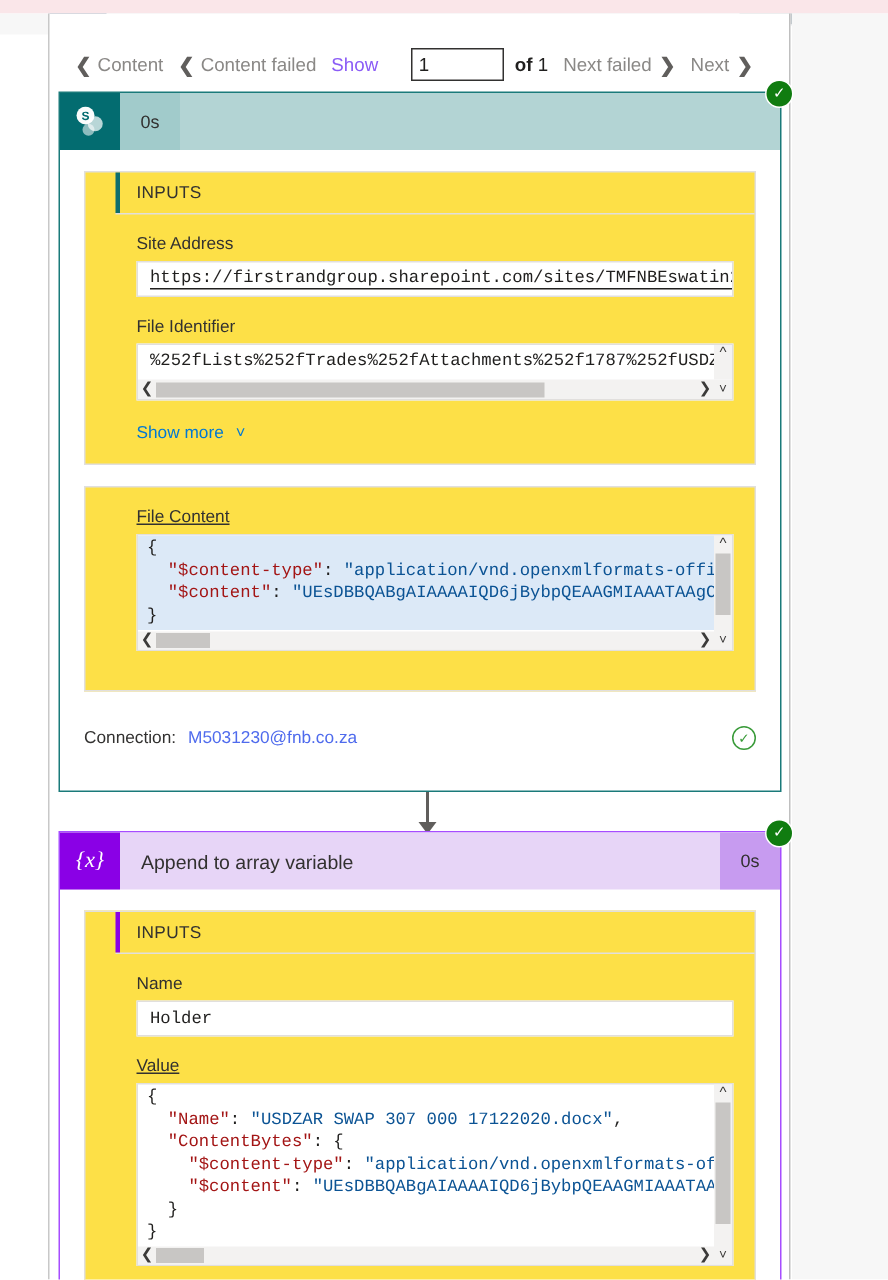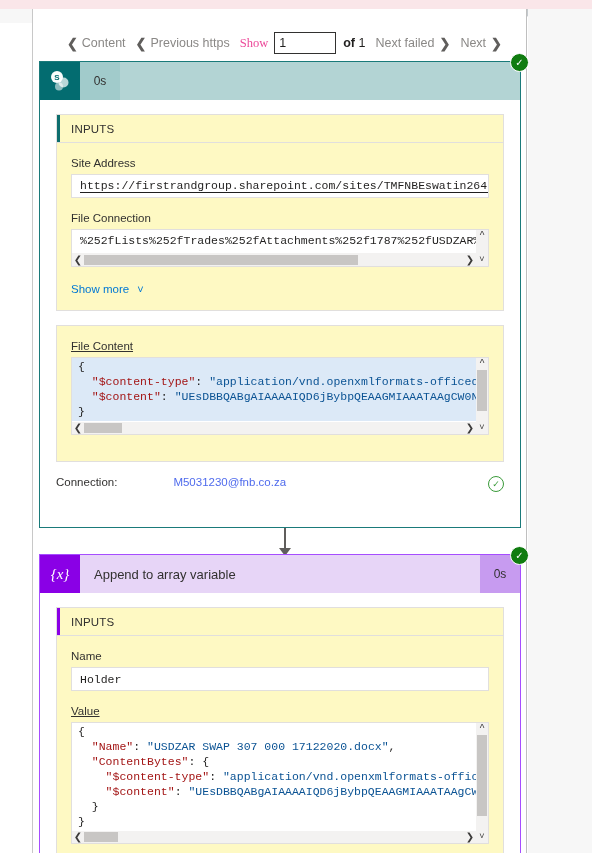--- a/index.html
+++ b/index.html
@@ -96,24 +96,23 @@
     font-weight: bold;
     margin-right: 4px;
   }
   .pager-link .chev-r {
     font-size: 13px;
     color: #605e5c;
     font-weight: bold;
     margin-left: 5px;
   }
   .pager-show-label {
-    color: #ec4899;
-    margin-right: 6px;
+    color: #8b5cf6;
+    margin-right: 22px;
     white-space: nowrap;
-    font-family: Liberation Serif, serif;
   }
   .pager-input {
     width: 62px;
     height: 22px;
     border: 1px solid #323130;
     font-family: "Liberation Sans", sans-serif;
     font-size: 12.5px;
     padding: 0 4px;
     box-sizing: border-box;
     color: #201f1e;
@@ -203,21 +202,22 @@
     line-height: 1;
   }
 
   
   .card-body {
     padding: 14px 16px 0 16px;
   }
   .section {
     border: 1px solid #e1dfdd;
     margin-bottom: 14px;
-    background: #fef9c3;
+    background: #fde047;
+    padding-left: 20px;
   }
   .section-head {
     height: 27px;
     display: flex;
     align-items: center;
     border-bottom: 1px solid #e1dfdd;
     position: relative;
     padding-left: 14px;
     font-size: 11.5px;
     letter-spacing: 0.2px;
@@ -368,26 +368,25 @@
     margin-top: 2px;
   }
   .show-more .chev-down {
     margin-left: 8px;
     font-size: 11px;
     color: #0078d4;
   }
 
   .connection-row {
     display: flex;
-    align-items: flex-start;
+    align-items: center;
     padding: 0 16px;
     height: 34px;
     font-size: 11.5px;
     color: #323130;
-    gap: 48px;
   }
   .connection-row .label { margin-right: 8px; }
   .connection-row .conn-link {
     color: #4f6bed;
     text-decoration: none;
   }
   .connection-row .spacer { flex: 1; }
   .conn-check {
     width: 14px; height: 14px;
     border-radius: 50%;
@@ -437,21 +436,21 @@
 
 <div class="panel">
 
   <div class="pager">
     <span class="pager-link">
       <span class="chev">❮</span>
       <span>Content</span>
     </span>
     <span class="pager-link">
       <span class="chev">❮</span>
-      <span>Previous https</span>
+      <span>Content failed</span>
     </span>
     <span class="pager-show-label">Show</span>
     <input class="pager-input" type="text" value="1" style="">
     <span class="pager-of"><b>of</b> <span class="num">1</span></span>
     <span class="pager-link">
       <span>Next failed</span>
       <span class="chev-r">❯</span>
     </span>
     <span class="pager-link">
       <span>Next</span>
@@ -483,21 +482,21 @@
         <div class="section-body">
 
           <div class="field">
             <div class="field-label">Site Address</div>
             <div class="field-input">
               <span class="spellwave">https://firstrandgroup.sharepoint.com/sites/TMFNBEswatin2643</span>
             </div>
           </div>
 
           <div class="field">
-            <div class="field-label">File Connection</div>
+            <div class="field-label">File Identifier</div>
             <div class="scrollbox fi-box">
               <div class="txt">%252fLists%252fTrades%252fAttachments%252f1787%252fUSDZAR%2bSWAP%2</div>
               <div class="vscroll" style="bottom:13px;">
                 <div class="arrow-u">^</div>
                 <div class="vtrack"></div>
               </div>
               <div class="hscroll" style="right:12px;">
                 <div class="arrow-l">❮</div>
                 <div class="track">
                   <div class="thumb" style="left:0; width:72%;"></div>

